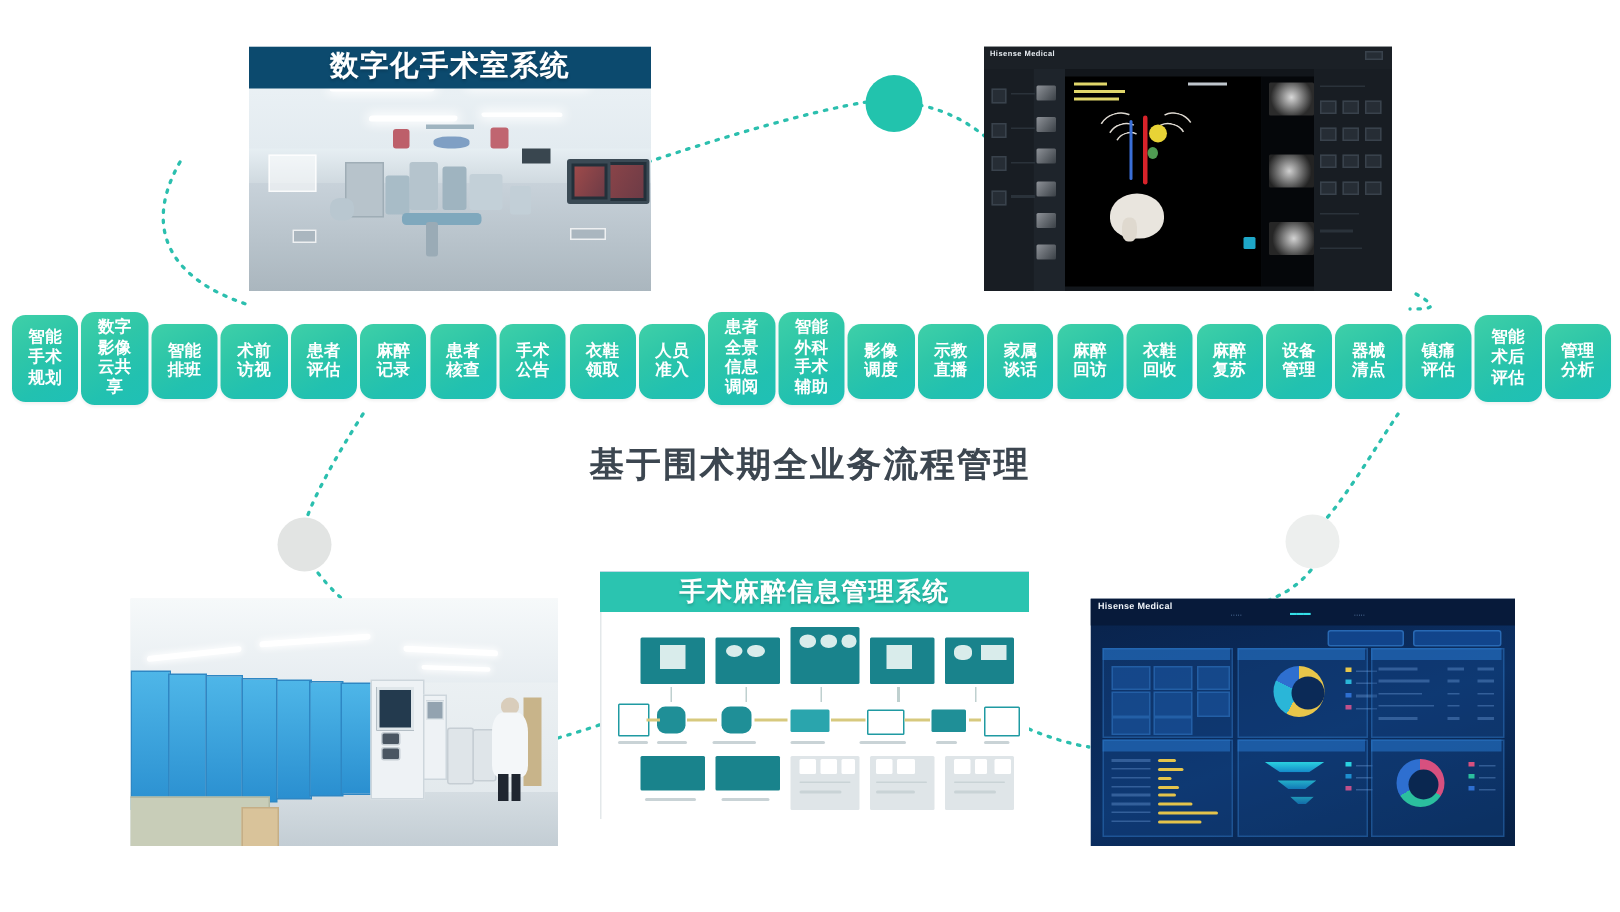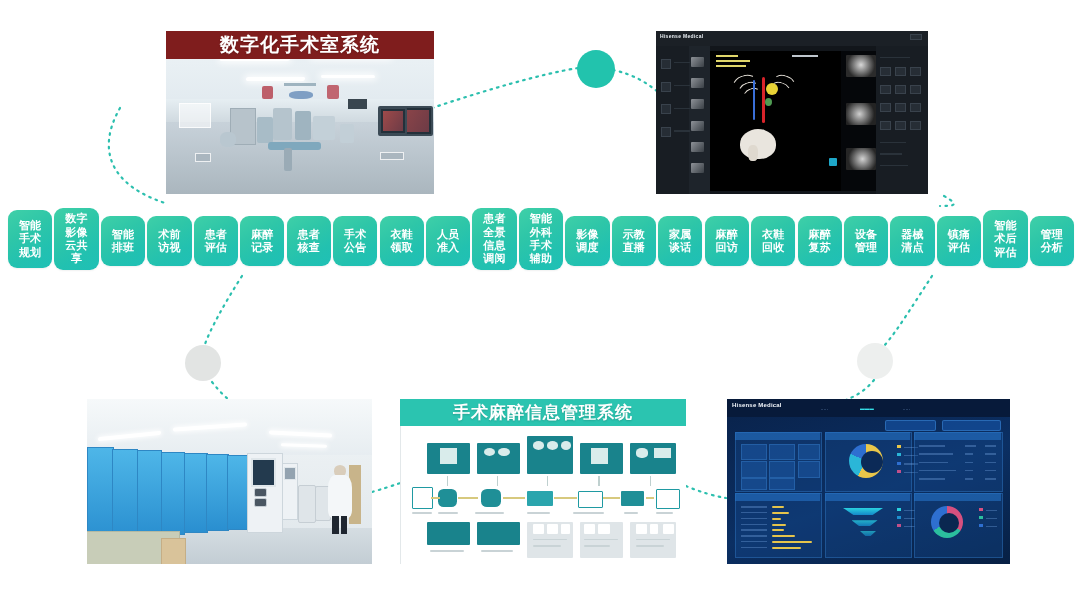--- a/index.html
+++ b/index.html
@@ -195,21 +195,21 @@
       <div class="or-equip" style="left:48%;top:49%;width:6%;height:18%;background:#9fb4c0;"></div>
       <div class="or-equip" style="left:55%;top:52%;width:8%;height:15%;background:#c3d0d8;"></div>
       <div class="or-equip" style="left:34%;top:53%;width:6%;height:16%;background:#a8bcc7;"></div>
       <div class="or-table" style="left:38%;top:68%;width:20%;height:5%;"></div>
       <div class="or-equip" style="left:44%;top:72%;width:3%;height:14%;background:#9aabb6;"></div>
       <div class="or-equip" style="left:20%;top:62%;width:6%;height:9%;background:#b9c7d0;border-radius:40%;"></div>
       <div class="or-equip" style="left:65%;top:57%;width:5%;height:12%;background:#c2cfd7;"></div>
       <div class="or-wallpanel" style="left:11%;top:75%;width:5%;height:4%;background:#aab6bf;"></div>
       <div class="or-wallpanel" style="left:80%;top:74%;width:8%;height:4%;background:#aab6bf;"></div>
     </div>
-    <div class="card-title" style="height:28px;line-height:28px;font-size:19px;background:#7f1d1d;">数字化手术室系统</div>
+    <div class="card-title" style="height:28px;line-height:28px;font-size:19px;background:#0c4a6e;">数字化手术室系统</div>
   </div>
 
   <div class="card" style="left:656px;top:31px;width:272px;height:163px;">
     <div class="card-photo nav-scene">
       <div class="nav-topbar"></div>
       <div class="nav-brand">Hisense Medical</div>
       <div class="nav-ico" style="right:6px;top:3px;width:10px;height:4px;"></div>
       <div class="nav-railL"></div>
       <div class="nav-strip"></div>
       <div class="nav-railR"></div>
@@ -372,20 +372,21 @@
 术后
 评估</span>
       </div>
       <div class="chip" style="left: 1029.76px; width: 44.24px; height: 50px; top: 8px;">
         <span class="chip-label">管理
 分析</span>
       </div>
     </div>
 
   <div id="headline">
+    <div class="h2">基于围术期全业务流程管理</div>
   </div>
 
   <div class="card" style="left:87px;top:399px;width:285px;height:165px;">
     <div class="card-photo lk-scene">
       <div class="lk-ceil"></div>
       <div class="lk-floor"></div>
       <div class="lk-tube" style="left:4%;top:21%;width:22%;height:2.4%;transform:skewY(-6deg);"></div>
       <div class="lk-tube" style="left:30%;top:16%;width:26%;height:2.6%;transform:skewY(-4deg);"></div>
       <div class="lk-tube" style="left:64%;top:20%;width:22%;height:2.2%;transform:skewY(3deg);"></div>
       <div class="lk-tube" style="left:68%;top:27%;width:16%;height:1.6%;transform:skewY(2deg);"></div>
@@ -412,21 +413,21 @@
       <div class="lk-person-head" style="left:86.6%;top:40%;width:4.4%;height:7%;"></div>
       <div class="lk-person-coat" style="left:84.5%;top:46%;width:8.6%;height:26%;"></div>
       <div class="lk-person-leg" style="left:86%;top:71%;width:2.4%;height:11%;"></div>
       <div class="lk-person-leg" style="left:89%;top:71%;width:2.4%;height:11%;"></div>
 
       <div class="lk-counter" style="left:-2%;top:80%;width:34%;height:20%;"></div>
       <div class="lk-counter" style="left:26%;top:84%;width:8%;height:16%;background:#d9c39a;border-color:#c5ae86;"></div>
     </div>
   </div>
 
-  <div class="card" style="left:400px;top:399px;width:286px;height:165px;background:#f0abfc;">
+  <div class="card" style="left:400px;top:381px;width:286px;height:165px;background:#f0abfc;">
     <div class="card-photo wf-scene">
 
       <div class="wf-box" style="left:9%;top:26%;width:15%;height:19%;"></div>
       <div class="wf-box" style="left:26.5%;top:26%;width:15%;height:19%;"></div>
       <div class="wf-box" style="left:44%;top:22%;width:16%;height:23%;"></div>
       <div class="wf-box" style="left:62.5%;top:26%;width:15%;height:19%;"></div>
       <div class="wf-box" style="left:80%;top:26%;width:16%;height:19%;"></div>
 
       <div class="wf-txt" style="left:11%;top:11%;width:11%;"></div>
       <div class="wf-txt" style="left:11%;top:15%;width:9%;"></div>

